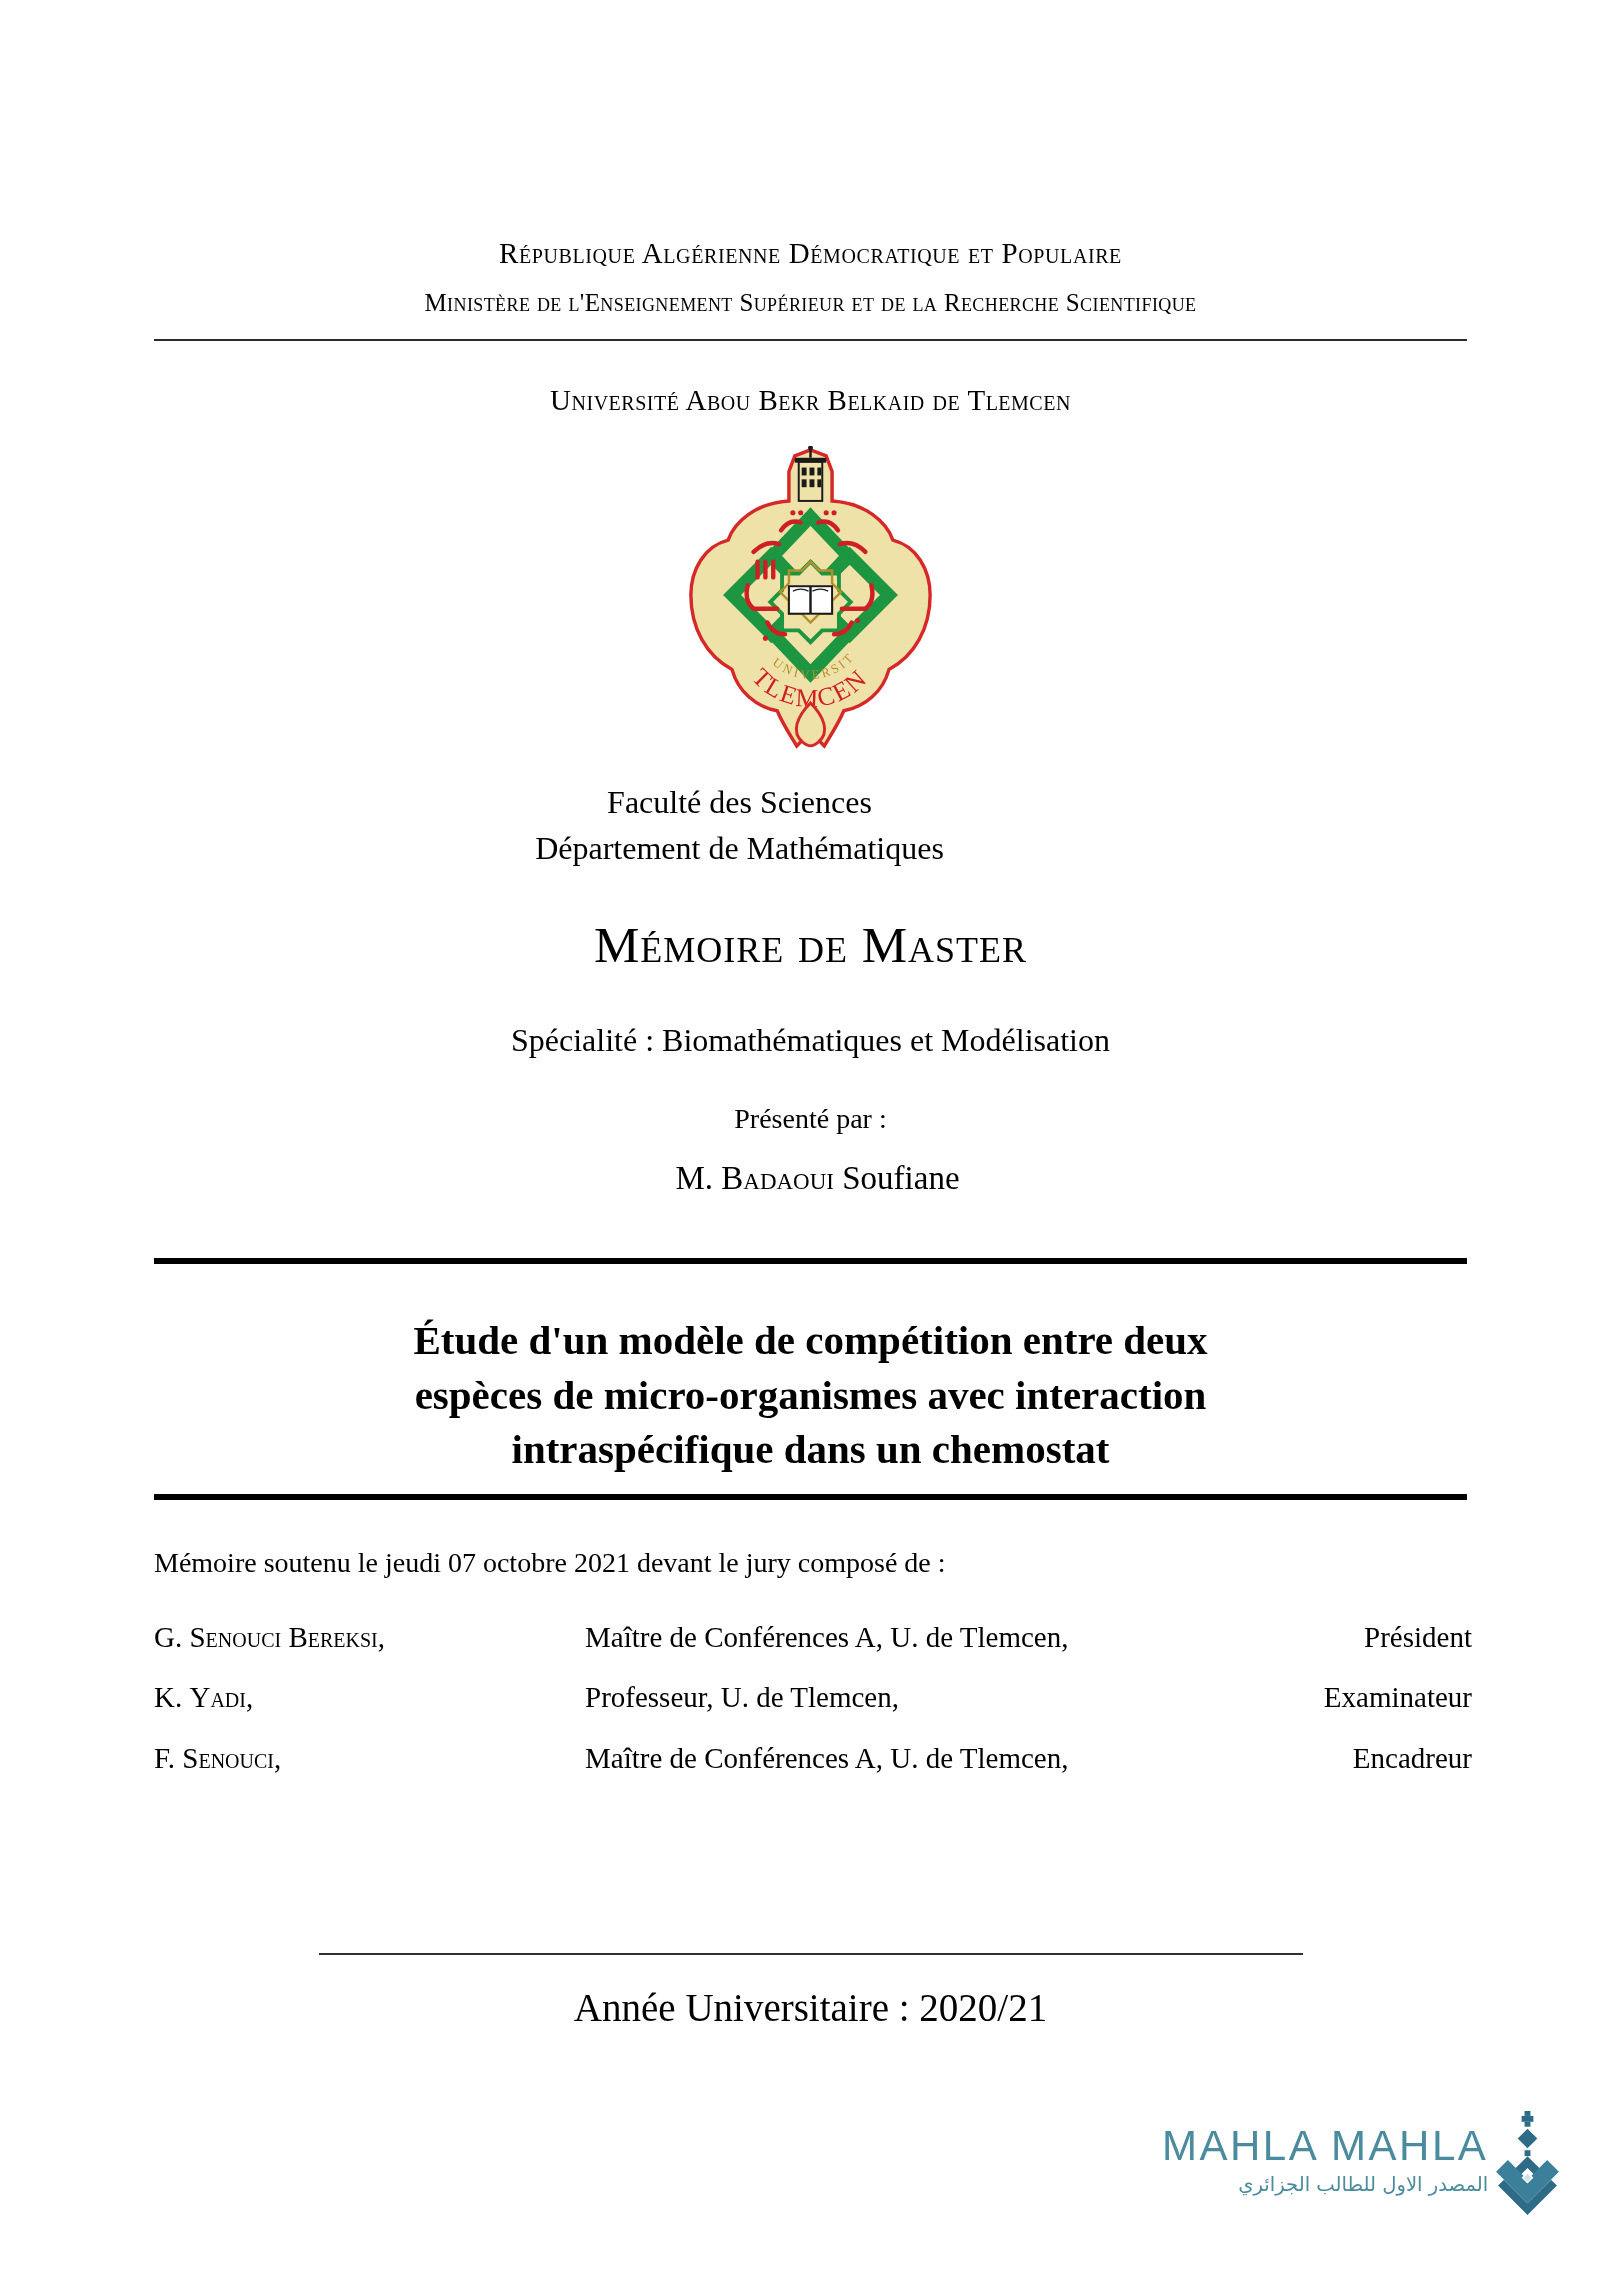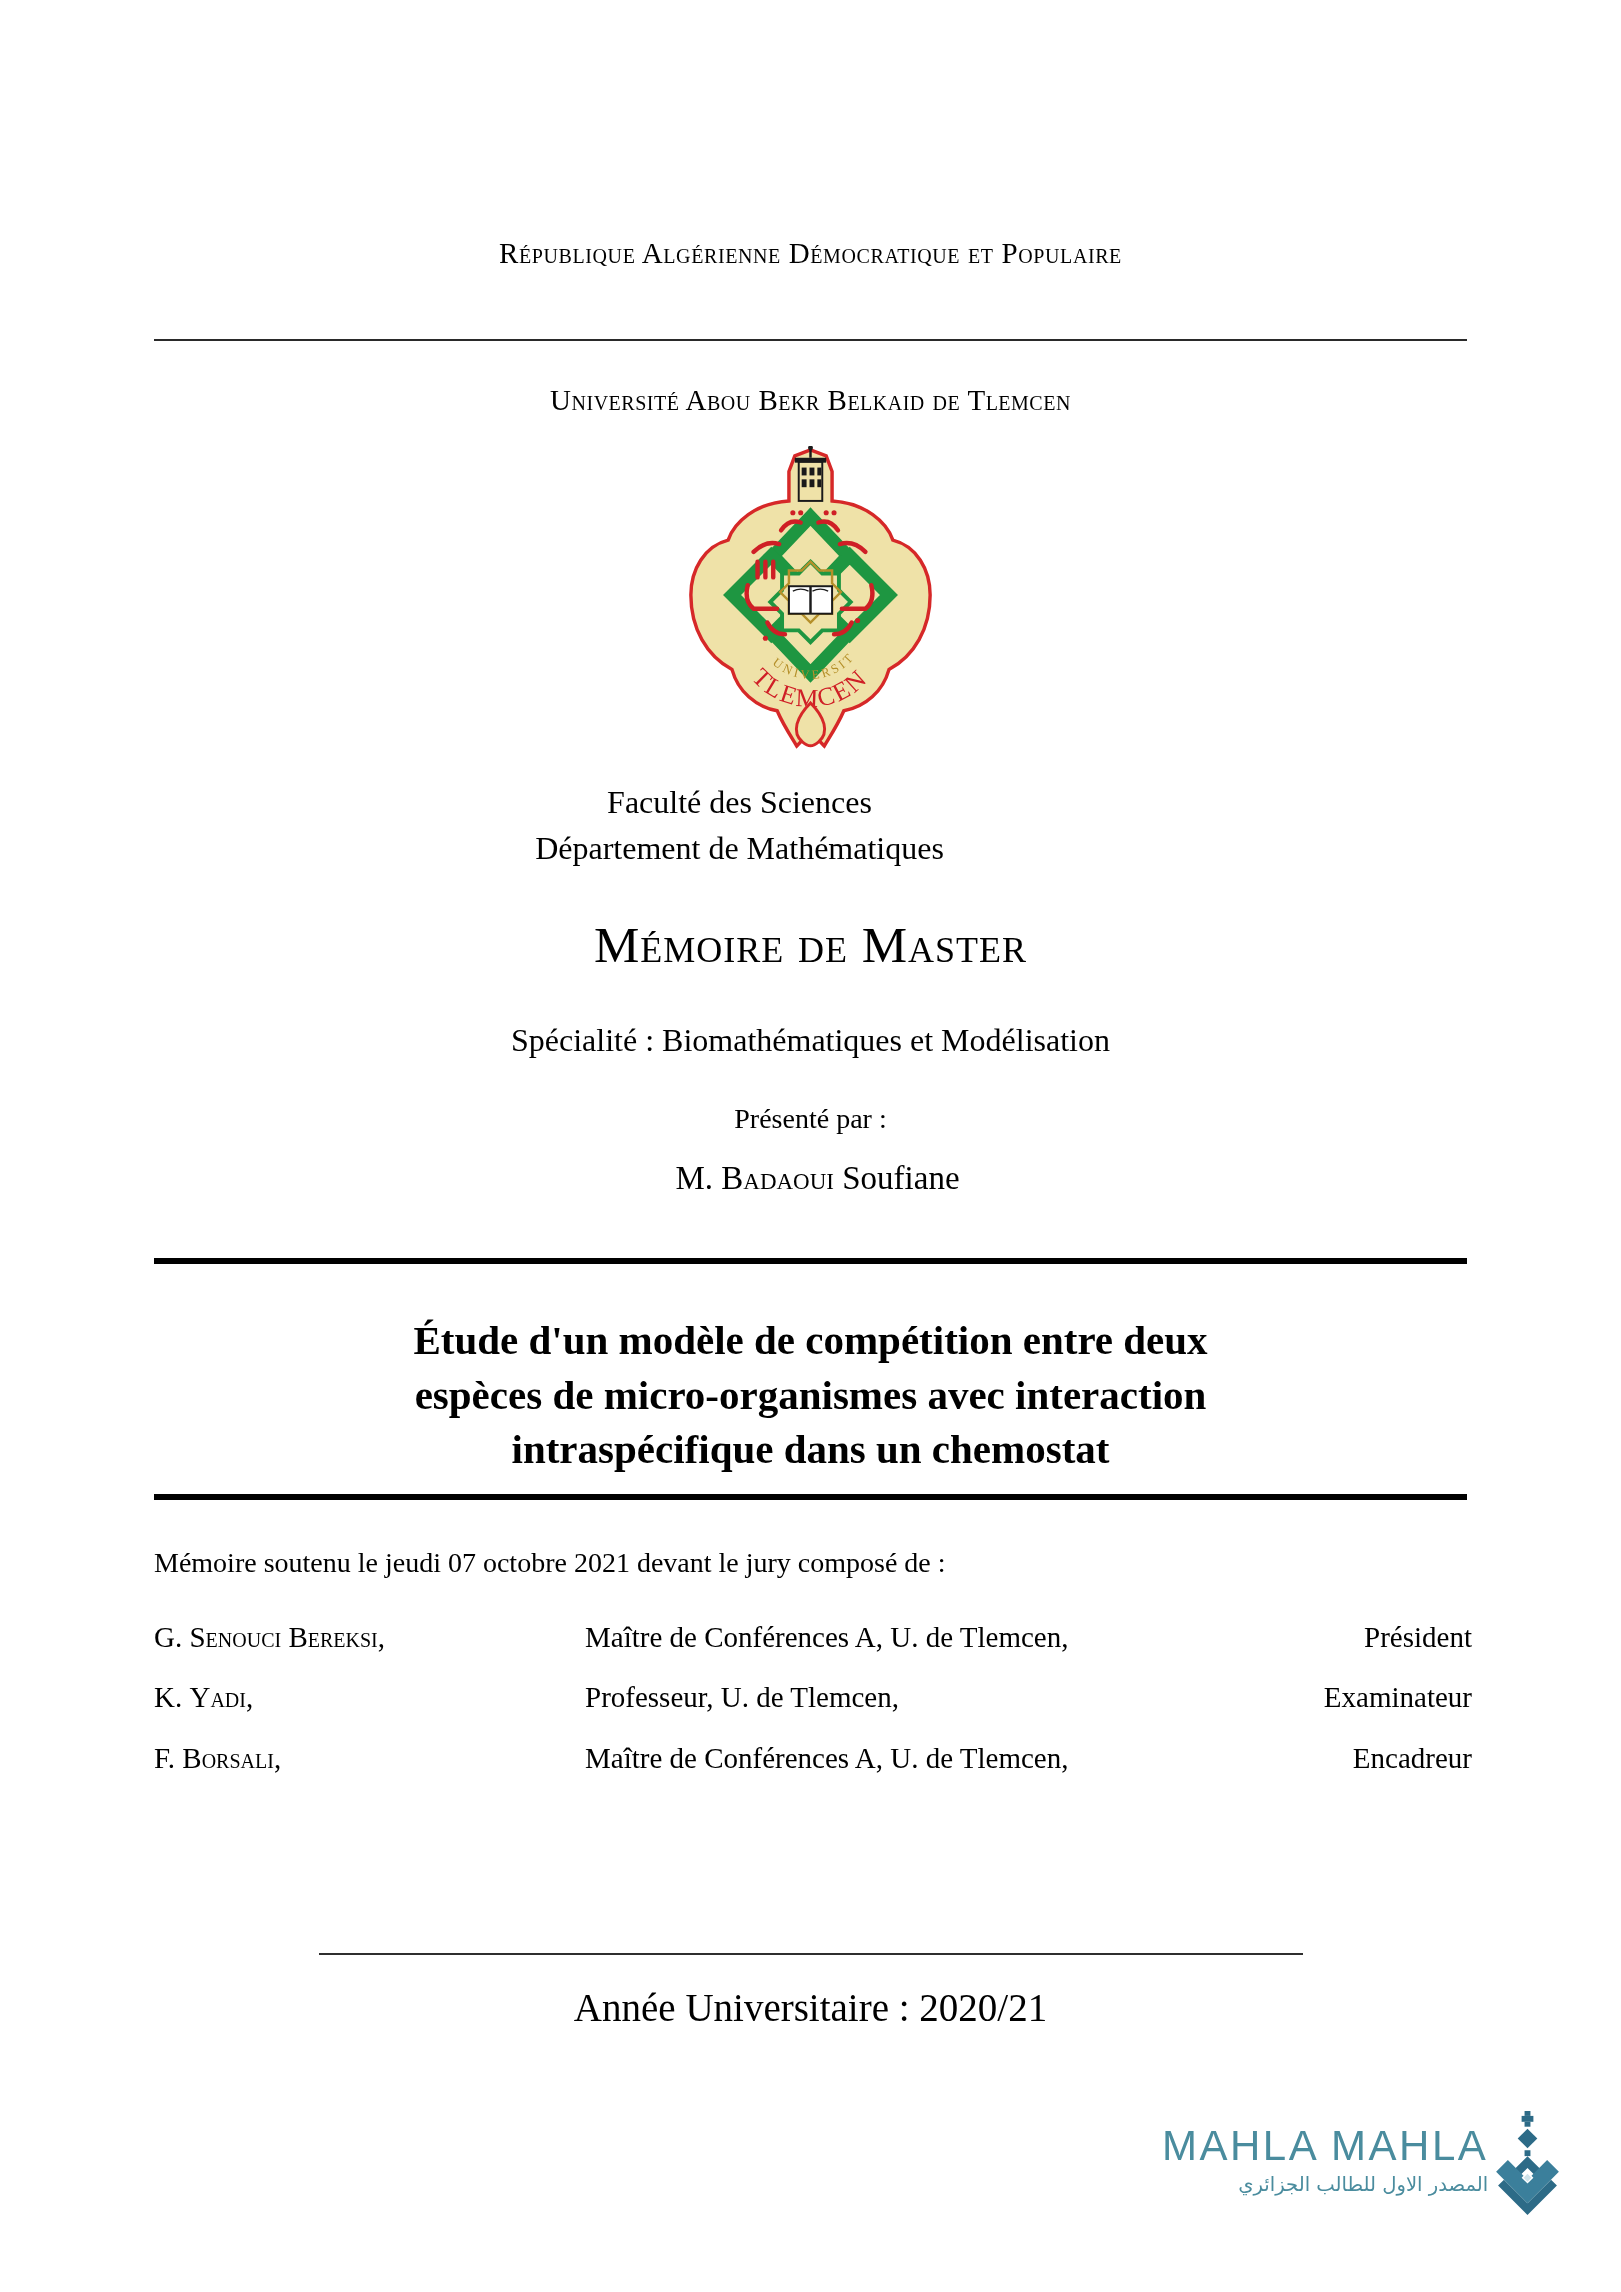--- a/index.html
+++ b/index.html
@@ -233,20 +233,21 @@
     margin-top: -3.9px;
   }
 </style>
 </head>
 <body>
 
 <div class="page">
 
   <div class="header-block">
     <div class="header-line-1">République Algérienne Démocratique et Populaire</div>
+    <div class="header-line-2">Ministère de l'Enseignement Supérieur et de la Recherche Scientifique</div>
   </div>
   <div class="rule-thin"></div>
 
   <div class="university">Université Abou Bekr Belkaid de Tlemcen</div>
 
   <div class="logo-wrap">
     <svg width="255" height="304" viewBox="0 0 260 310" xmlns="http://www.w3.org/2000/svg">
 
       <g>
         <path d="M130 4
@@ -372,21 +373,21 @@
         <td class="jury-name">
           <span>K.</span>
           <span class="sc">Yadi</span><span>,</span>
         </td>
         <td class="jury-role">Professeur, U. de Tlemcen,</td>
         <td class="jury-title">Examinateur</td>
       </tr>
       <tr>
         <td class="jury-name">
           <span>F.</span>
-          <span class="sc">Borsali</span><span>,</span>
+          <span class="sc">Senouci</span><span>,</span>
         </td>
         <td class="jury-role">Maître de Conférences A, U. de Tlemcen,</td>
         <td class="jury-title">Encadreur</td>
       </tr>
     </tbody>
   </table>
 
   <div class="rule-footer"></div>
   <div class="academic-year">Année Universitaire : 2020/21</div>
 

